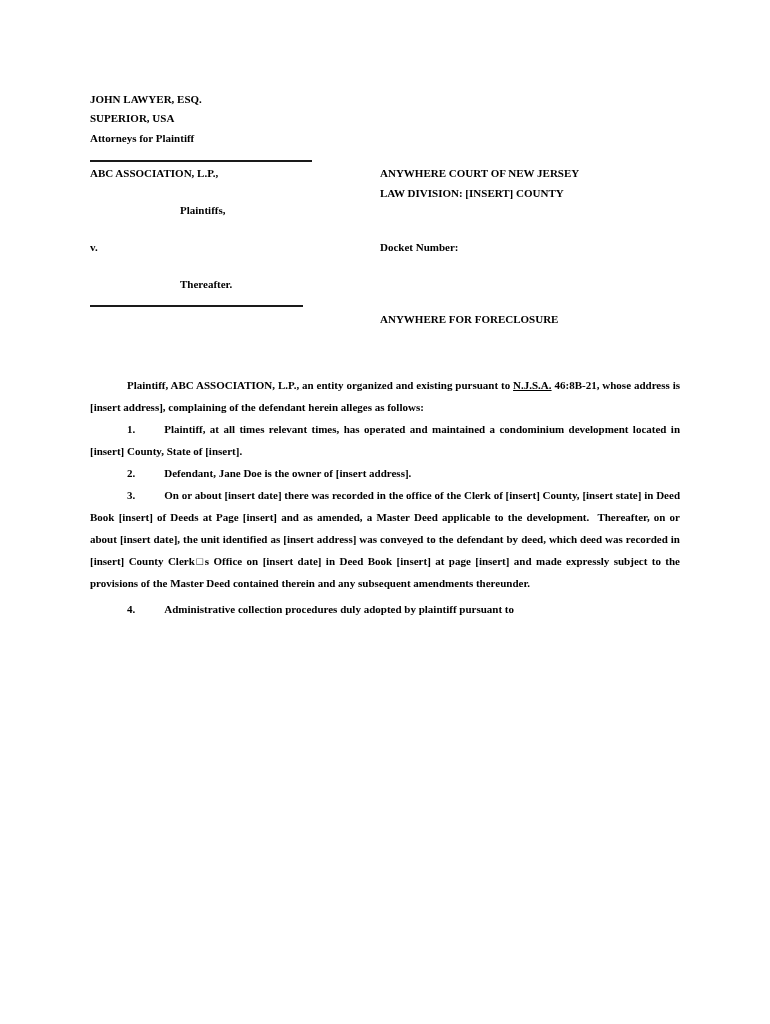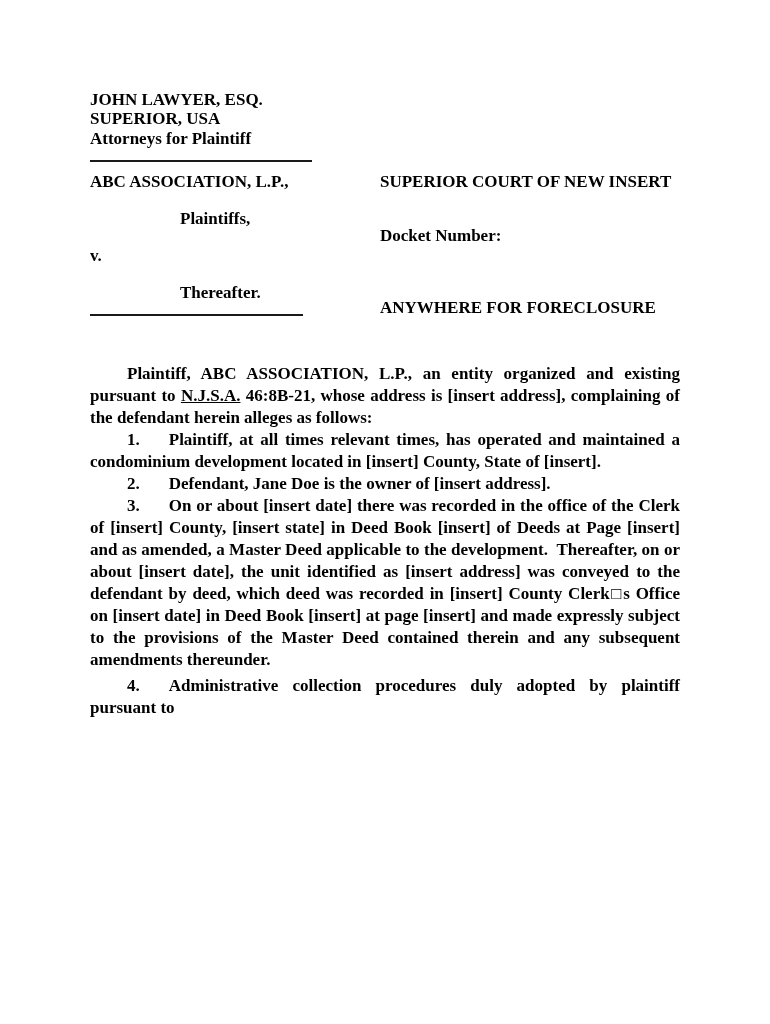--- a/index.html
+++ b/index.html
@@ -8,21 +8,21 @@
     background: #ffffff;
   }
   .page {
     position: relative;
     width: 770px;
     height: 1024px;
     background: #ffffff;
     color: #000000;
     font-family: "Liberation Serif", "DejaVu Serif", serif;
     font-weight: bold;
-    font-size: 17px;
+    font-size: 11px;
     box-sizing: border-box;
     padding: 90px 90px 0 90px;
     overflow: hidden;
   }
   
   .attorney-block {
     line-height: 19.4px;
   }
   
   .rule {
@@ -34,21 +34,21 @@
     width: 222px;
     margin-top: 12px;
   }
   .rule-bottom {
     width: 213px;
     margin-top: 11px;
   }
   
   .caption {
     display: flex;
-    margin-top: 10px;
+    margin-top: 1px;
     line-height: 20px;
     justify-content: center;
   }
   .caption-left {
     width: 290px;
     flex: 0 0 290px;
   }
   .caption-right {
     flex: 1 1 auto;
   }
@@ -103,21 +103,22 @@
 
   <div class="caption">
     <div class="caption-left">
       <div>ABC ASSOCIATION, L.P.,</div>
       <div class="cap-gap cap-indent">Plaintiffs,</div>
       <div class="cap-gap">v.</div>
       <div class="cap-gap cap-indent">Thereafter.</div>
       <hr class="rule rule-bottom">
     </div>
     <div class="caption-right">
-      <div>SUPERIOR COURT OF NEW INSERT</div>
+      <div>ANYWHERE COURT OF NEW JERSEY</div>
+      <div>LAW DIVISION: [INSERT] COUNTY</div>
       <div class="docket-line">Docket Number:</div>
       <div class="title-line">ANYWHERE FOR FORECLOSURE</div>
     </div>
   </div>
 
   <div class="body-text">
     <p class="para"><span>Plaintiff, ABC ASSOCIATION, L.P., an entity organized and existing pursuant to </span><span class="underline">N.J.S.A.</span><span> 46:8B-21, whose address is [insert address], complaining of the defendant herein alleges as follows:</span></p>
 
     <p class="para"><span>1.</span><span class="tab"></span><span>Plaintiff, at all times relevant times, has operated and maintained a condominium development located in [insert] County, State of [insert].</span></p>
 

